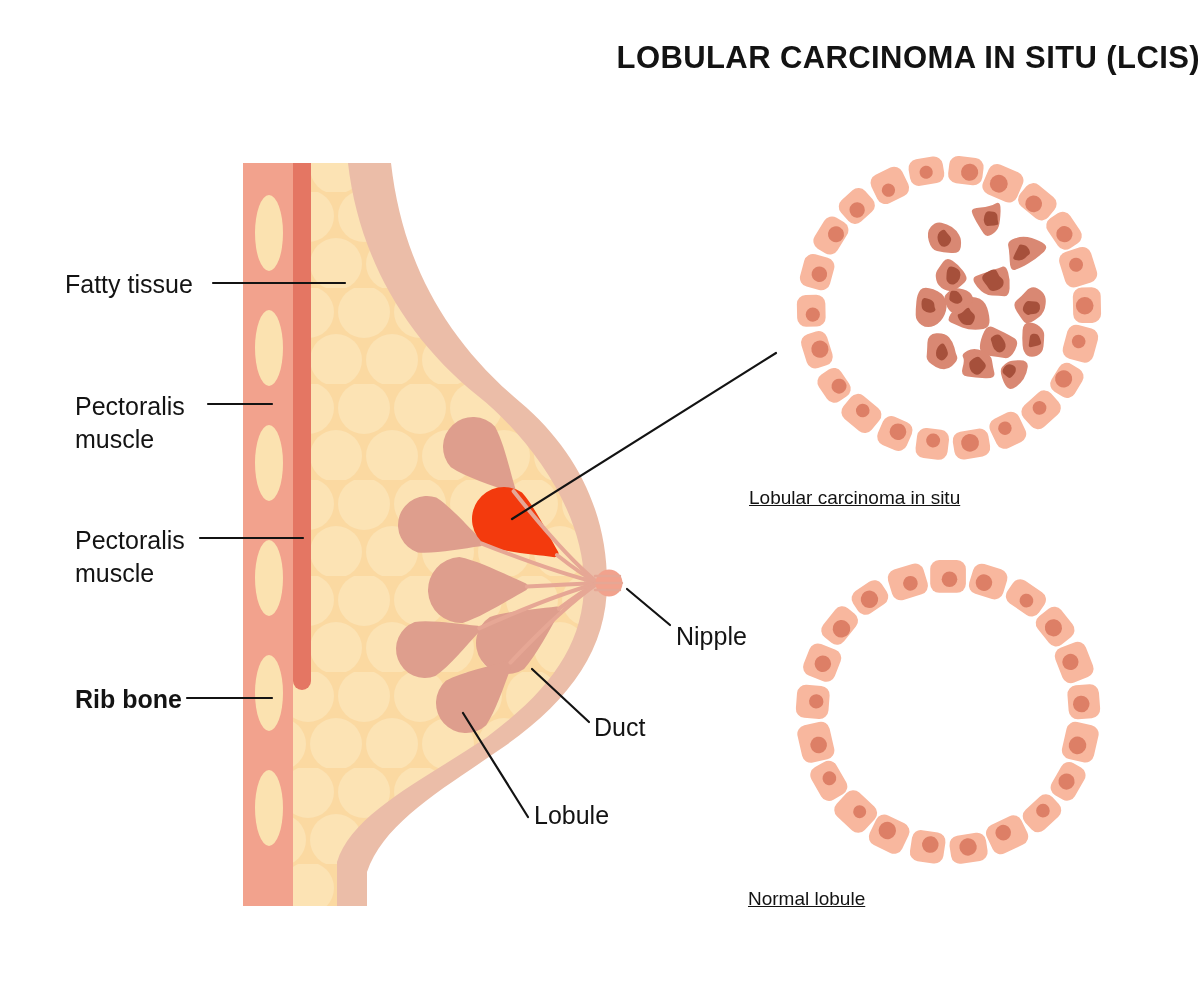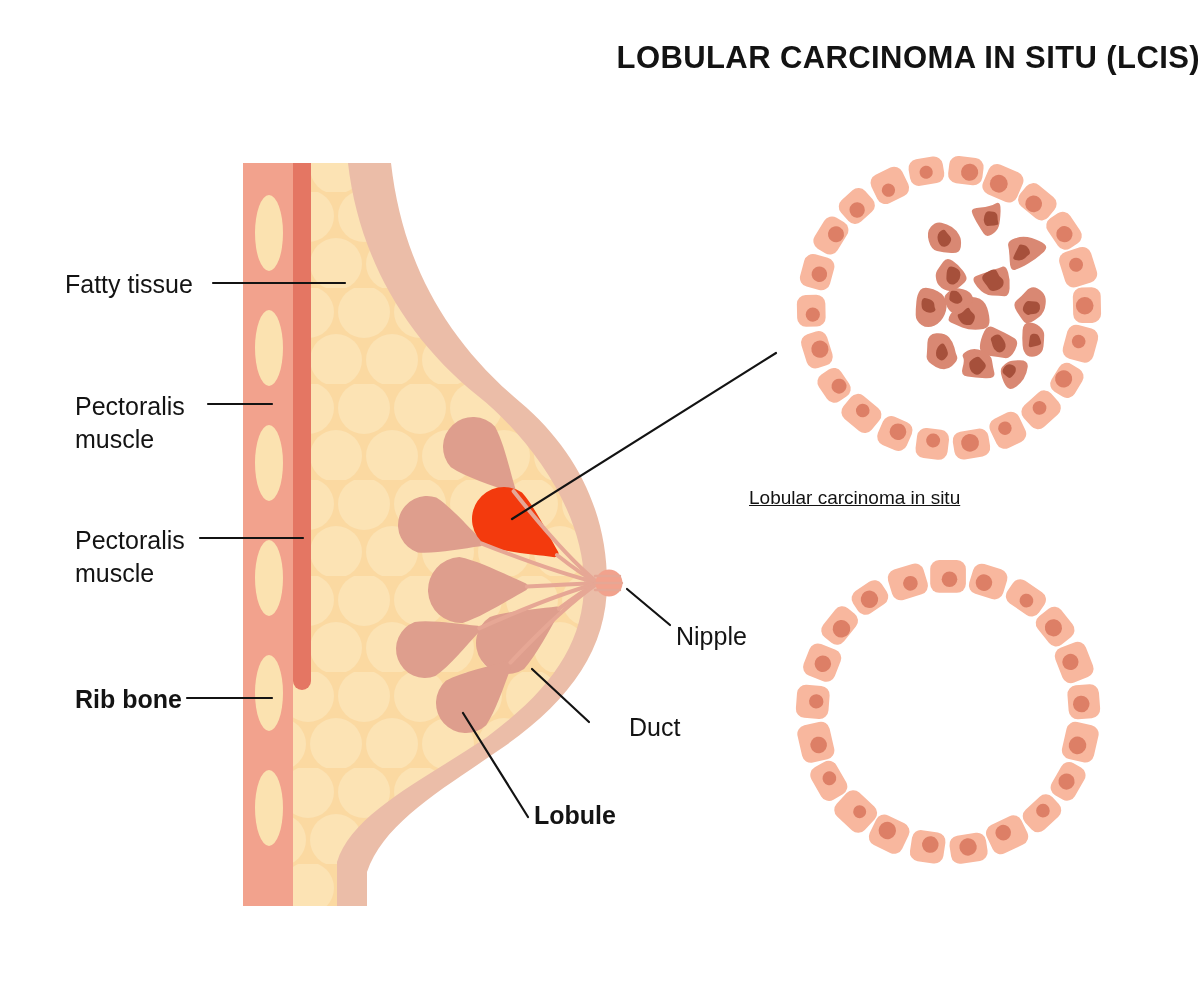--- a/index.html
+++ b/index.html
@@ -314,16 +314,17 @@
       </g>
   </svg>
 
   <div class="title">LOBULAR CARCINOMA IN SITU (LCIS)</div>
 
   <div class="lbl" style="left:65px;top:268px;">Fatty tissue</div>
   <div class="lbl" style="left:75px;top:390px;width:160px;">Pectoralis muscle</div>
   <div class="lbl" style="left:75px;top:524px;width:160px;">Pectoralis muscle</div>
   <div class="lbl" style="left:75px;top:683px;font-weight:bold;">Rib bone</div>
   <div class="lbl" style="left:676px;top:613px;margin-top:7px;">Nipple</div>
-  <div class="lbl" style="left:629px;top:711px;">Duct</div>
-  <div class="lbl" style="left:534px;top:799px;font-weight:bold;">Lobule</div>
+  <div class="lbl" style="left:594px;top:711px;">Duct</div>
+  <div class="lbl" style="left:534px;top:799px;">Lobule</div>
   <div class="lbl center" style="left:749px;top:486px;width:400px;">Lobular carcinoma in situ</div>
+  <div class="lbl center" style="left:748px;top:887px;width:400px;">Normal lobule</div>
 </div>
 
 </body></html>

